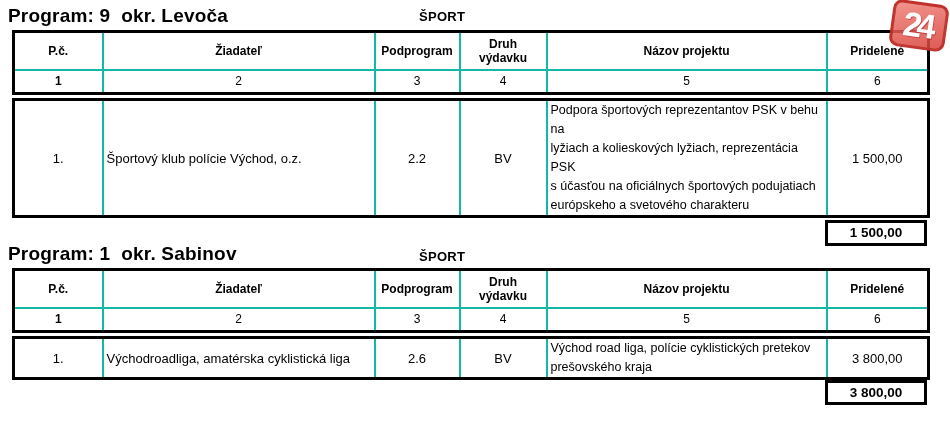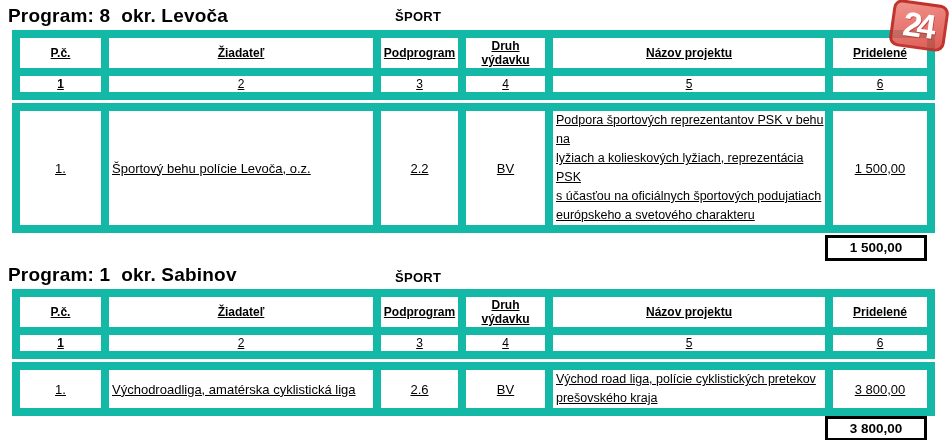--- a/index.html
+++ b/index.html
@@ -14,57 +14,56 @@
     height: 440px;
     background: #ffffff;
     overflow: hidden;
   }
   
   .section-header {
     position: relative;
     height: 26px;
   }
   .sec1 .section-header { margin-top: 2px; }
-  .sec2 .section-header { margin-top: 6px; height: 20px; }
+  .sec2 .section-header { margin-top: 0; height: 20px; }
   .doc-title {
     position: absolute;
     left: 8px;
     bottom: 1px;
     font-size: 19px;
     font-weight: bold;
     white-space: pre;
     letter-spacing: 0.2px;
   }
   .category {
     position: absolute;
-    left: 395px;
+    left: 419px;
     bottom: 4px;
     font-size: 13px;
     font-weight: bold;
     letter-spacing: 0.3px;
   }
   .sec2 .category { bottom: 2px; }
 
   
   table {
     border-collapse: collapse;
     table-layout: fixed;
     width: 915px;
     margin-left: 12px;
   }
   .header-table { margin-top: 2px; border: 3px solid #000; }
   .body-table   { margin-top: 3px; border: 3px solid #000; }
   td, th {
-    border: 8px solid #14b8a6;
+    border: 2px solid #14b8a6;
     font-weight: normal;
     text-align: center;
     vertical-align: middle;
     overflow: hidden;
     padding: 0;
-    text-decoration: underline;
   }
   .header-table th {
     font-size: 12px;
     font-weight: bold;
     white-space: pre-line;
     line-height: 14px;
   }
   .head-row { height: 38px; }
   .num-row  { height: 24px; }
   .num-row td { font-size: 12px; }
@@ -130,21 +129,21 @@
 <body>
 
 <div class="page">
 
   <div class="watermark">
     <span>24</span>
   </div>
 
   <div class="section sec1">
     <div class="section-header">
-      <div class="doc-title">Program: 8  okr. Levoča</div>
+      <div class="doc-title">Program: 9  okr. Levoča</div>
       <div class="category">ŠPORT</div>
     </div>
 
     <table class="header-table">
       <colgroup>
         <col style="width:89px">
           <col style="width:272px">
           <col style="width:85px">
         <col style="width:87px">
           <col style="width:280px">
@@ -176,21 +175,21 @@
         <col style="width:89px">
           <col style="width:272px">
           <col style="width:85px">
         <col style="width:87px">
           <col style="width:280px">
           <col style="width:102px">
       </colgroup>
       <tbody>
           <tr class="data-row">
         <td>1.</td>
-        <td class="cell-left">Športový behu polície Levoča, o.z.</td>
+        <td class="cell-left">Športový klub polície Východ, o.z.</td>
         <td>2.2</td>
         <td>BV</td>
         <td class="cell-nazov">Podpora športových reprezentantov PSK v behu na
 lyžiach a kolieskových lyžiach, reprezentácia PSK
 s účasťou na oficiálnych športových podujatiach
 európskeho a svetového charakteru</td>
         <td>1 500,00</td>
       </tr>
     </tbody>
       </table>

